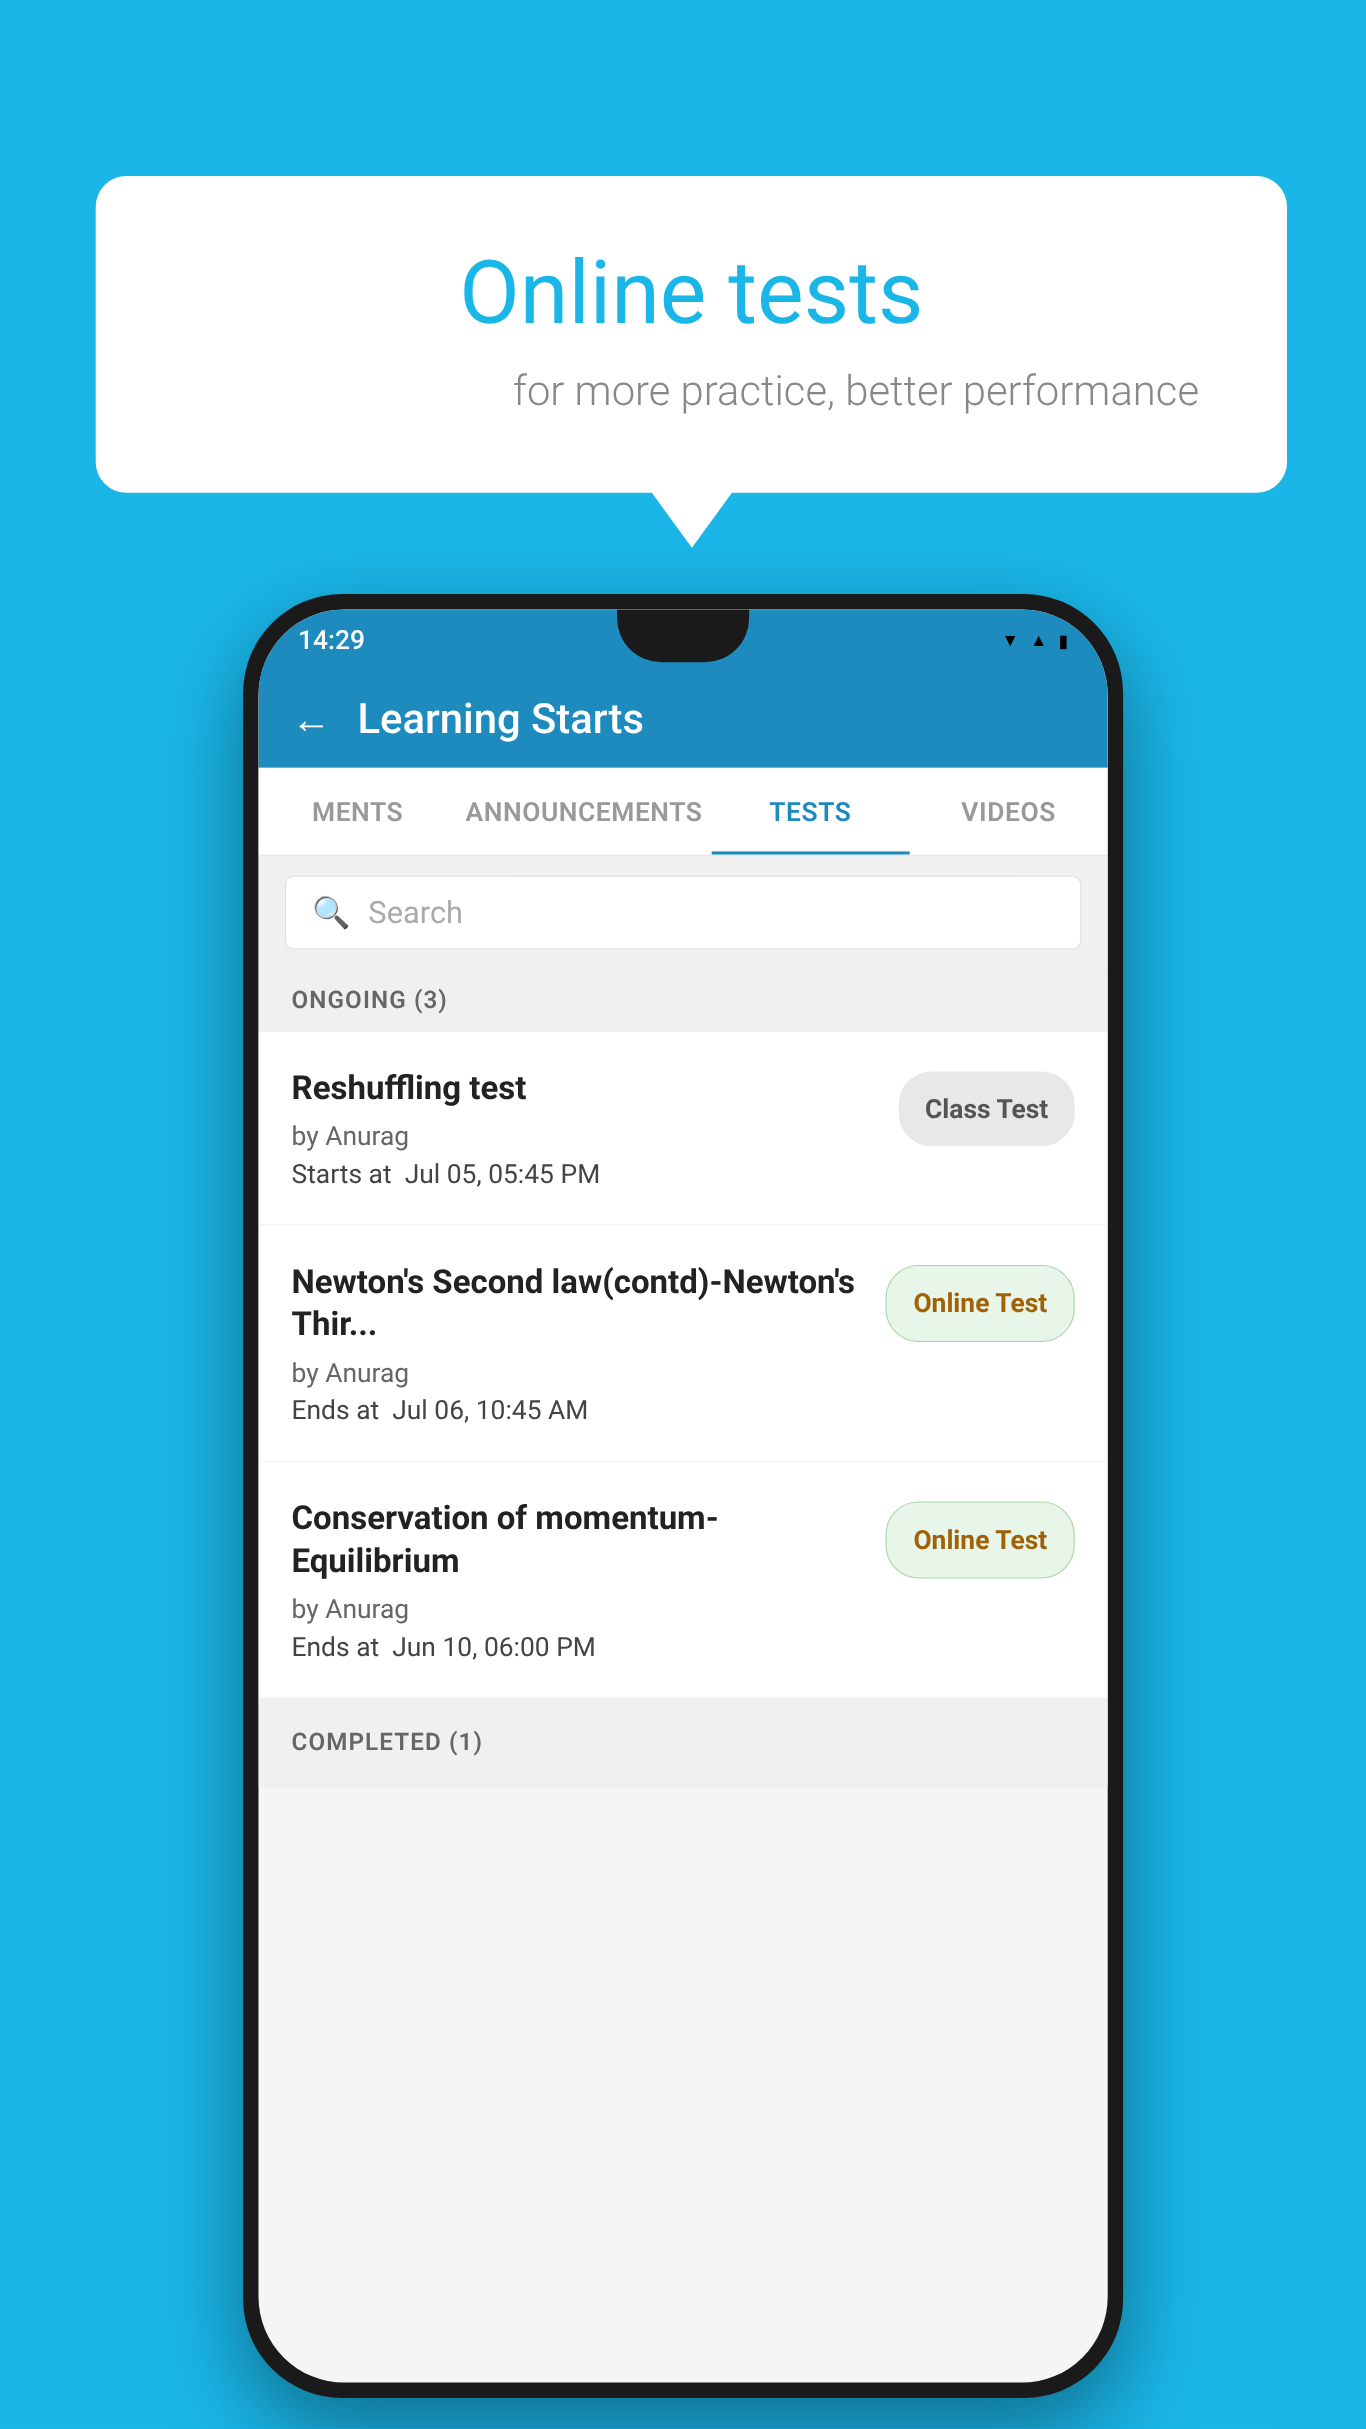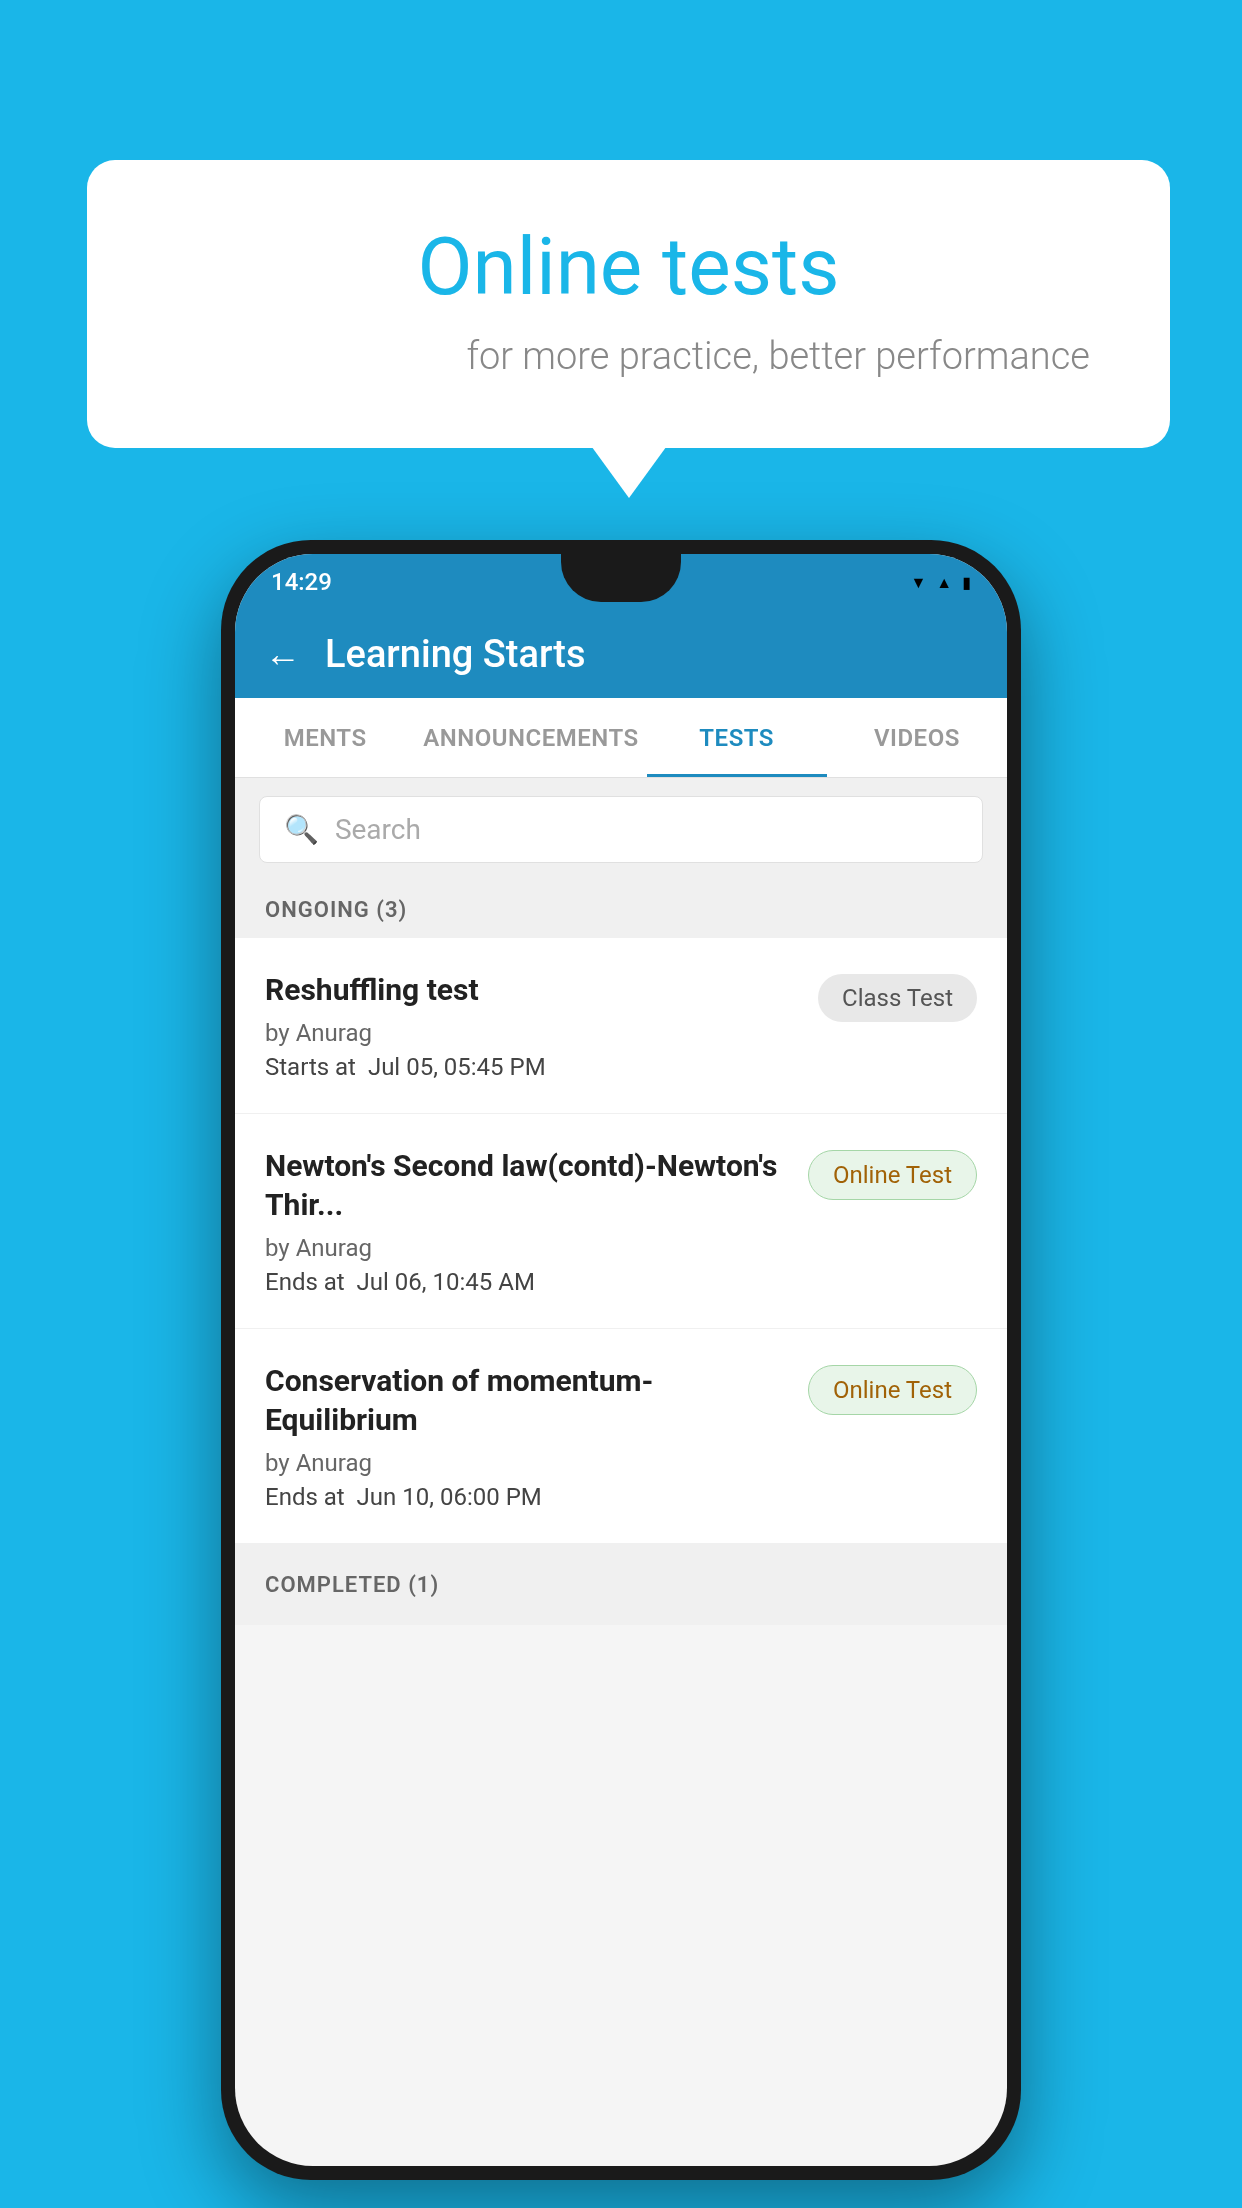--- a/index.html
+++ b/index.html
@@ -230,24 +230,24 @@
     .test-date {
       font-size: 24px;
       color: #666;
     }
 
     .test-date span {
       color: #444;
     }
 
     .test-badge {
-      padding: 10px 24px;
+      padding: 20px 24px;
       border-radius: 30px;
       font-size: 24px;
-      font-weight: 400;
+      font-weight: 700;
       white-space: nowrap;
       flex-shrink: 0;
       margin-top: 4px;
     }
 
     .badge-class {
       background: #e8e8e8;
       color: #555;
     }
 

